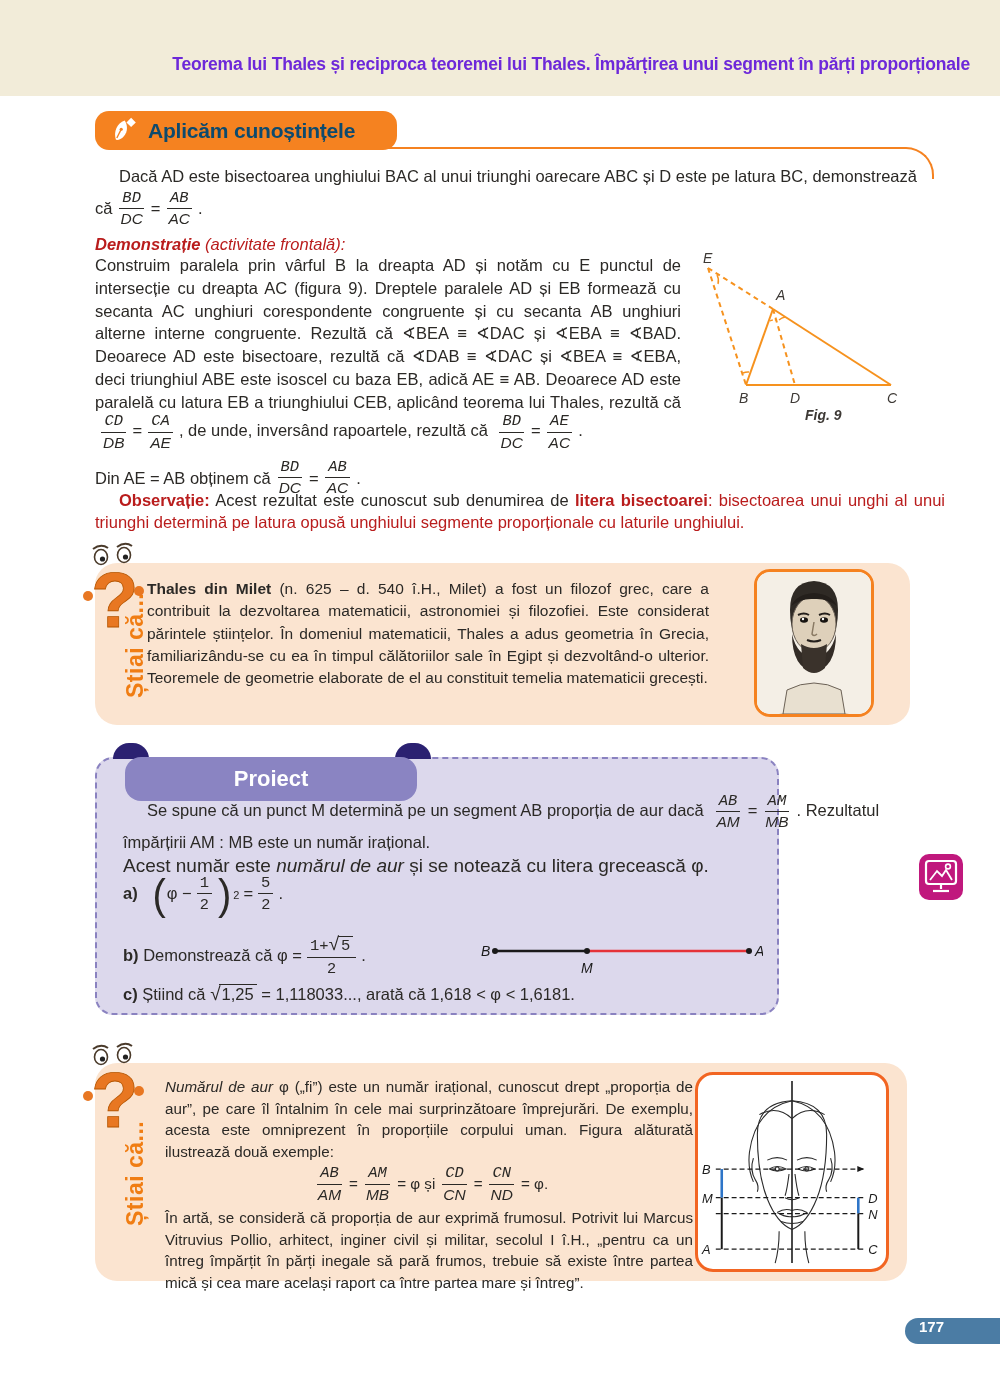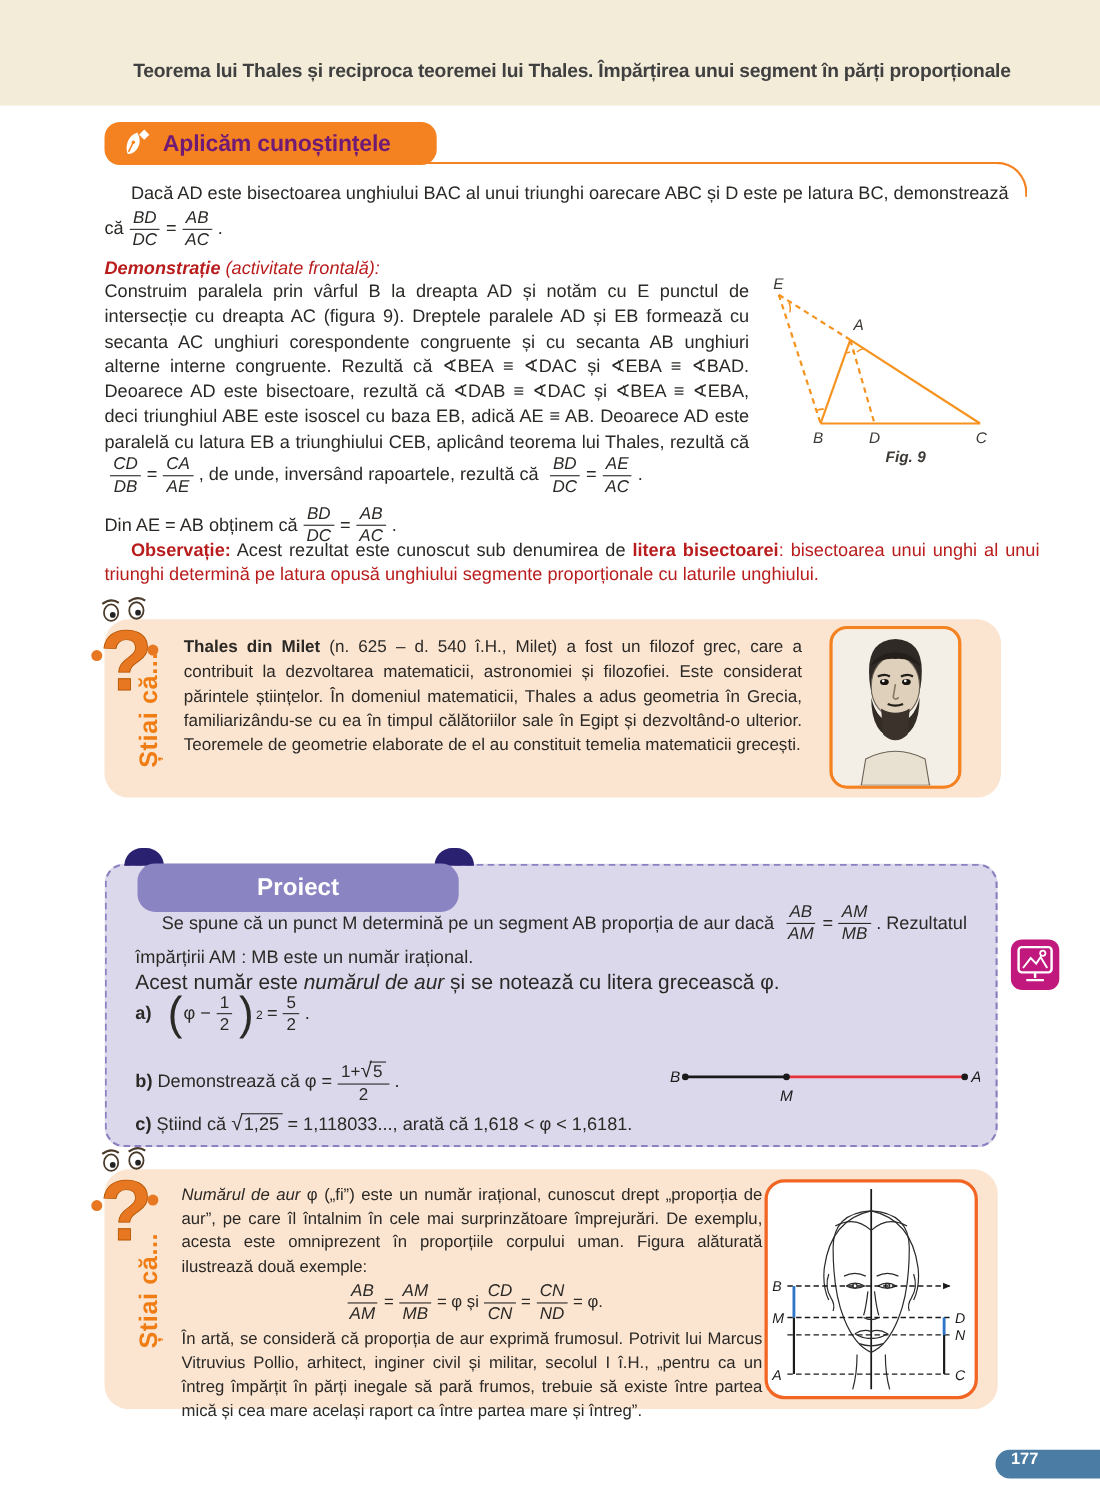--- a/index.html
+++ b/index.html
@@ -1,64 +1,64 @@
 <!DOCTYPE html>
 <html><head>
 <meta charset="utf-8">
 <style>
   html,body{margin:0;padding:0;background:#ffffff;}
   #page{position:relative;width:1000px;height:1373px;background:#ffffff;overflow:hidden;
         font-family:"Liberation Sans",sans-serif;color:#2b2926;}
 
   
   .topband{position:absolute;left:0;top:0;width:1000px;height:96px;background:#f2ecd9;}
-  .pagetitle{position:absolute;left:70px;right:30px;top:54px;text-align:center;
-             font-size:17.5px;font-weight:bold;color:#404040;letter-spacing:-0.2px;}
+  .pagetitle{position:absolute;left:70px;right:30px;top:54px;text-align:right;
+             font-size:17.5px;font-weight:bold;color:#6d28d9;letter-spacing:-0.2px;}
 
   
   .badge{position:absolute;left:95px;top:111px;width:302px;height:39px;background:#f58220;
          border-radius:14px;display:flex;align-items:center;gap:10px;padding-left:13px;
          box-sizing:border-box;z-index:2;}
-  .badge-label{color:#701a75;font-size:21px;font-weight:bold;letter-spacing:-0.2px;}
+  .badge-label{color:#0c4a6e;font-size:21px;font-weight:bold;letter-spacing:-0.2px;}
   .swoosh{position:absolute;left:388px;top:147px;width:544px;height:30px;
           border-top:2.5px solid #f58220;border-right:2.5px solid #f58220;
           border-top-right-radius:28px;}
   .it{font-style:italic;}
   .b{font-weight:bold;}
   .orange{color:#b91c1c;}
 
   .p-intro{position:absolute;left:95px;top:166px;width:850px;font-size:16.5px;line-height:1.3;text-indent:24px;}
   .mathline{position:absolute;left:95px;top:190px;display:flex;align-items:center;font-size:16.5px;}
 
   .frac{display:inline-flex;flex-direction:column;align-items:center;margin:0 5px;
         vertical-align:middle;line-height:1.12;font-style:italic;font-size:15.5px;text-indent:0;}
-  .frac .fnum{border-bottom:1.6px solid #2b2926;padding:0 3px 1px 3px;}
+  .frac .fnum{border-bottom:1.6px solid #2b2926;padding:0 3px 1px 3px;font-family:Liberation Mono, monospace;}
   .frac .fden{padding:1px 3px 0 3px;}
 
   .demo-label{position:absolute;left:95px;top:235px;font-size:16.5px;}
   .demo{position:absolute;left:95px;top:254px;width:852px;font-size:16.5px;line-height:1.38;text-align:justify;}
   .fig9{float:right;width:254px;height:174px;margin:-4px 0 2px 12px;}
   .demo-lastline{display:flex;align-items:center;clear:right;margin-top:8px;text-align:left;}
 
   .obs{position:absolute;left:95px;top:489px;width:850px;font-size:16.5px;line-height:1.36;text-indent:24px;text-align:justify;}
 
   
   .peach{position:absolute;background:#fbe4d0;border-radius:22px;}
   .peach .vert{position:absolute;left:22px;top:10px;bottom:8px;width:36px;color:#f07d13;
                font-weight:bold;font-size:23px;writing-mode:vertical-rl;transform:rotate(180deg);
                display:flex;align-items:center;justify-content:center;letter-spacing:0.5px;}
   .mascot{position:absolute;left:-14px;top:-22px;width:70px;height:104px;z-index:3;}
   .peach1{left:95px;top:563px;width:815px;height:162px;}
-  .peach1 .ptext{position:absolute;left:72px;top:15px;width:562px;font-size:15.5px;line-height:1.44;text-align:justify;}
+  .peach1 .ptext{position:absolute;left:52px;top:15px;width:562px;font-size:15.5px;line-height:1.44;text-align:justify;}
   .portrait{position:absolute;right:36px;top:6px;width:120px;height:148px;background:#fff;
             border:3px solid #f58220;border-radius:16px;overflow:hidden;box-sizing:border-box;}
 
   
-  .proiect{position:absolute;left:95px;top:757px;width:812px;height:258px;background:#dcd8ec;
-           border:2px dashed #8a82c0;border-radius:18px;box-sizing:border-box;margin-top:28px;}
+  .proiect{position:absolute;left:95px;top:757px;width:684px;height:258px;background:#dcd8ec;
+           border:2px dashed #8a82c0;border-radius:18px;box-sizing:border-box;}
   .ear{position:absolute;width:36px;height:16px;background:#2b2171;border-radius:18px 18px 0 0;top:-16px;z-index:1;}
   .ear-l{left:16px;} .ear-r{left:298px;}
   .tab{position:absolute;left:28px;top:-2px;width:292px;height:44px;background:#8a84c2;border-radius:16px;
        display:flex;align-items:center;justify-content:center;color:#fff;font-weight:bold;font-size:22px;z-index:2;}
   .proiect .pr-p1{position:absolute;left:26px;top:34px;width:762px;font-size:16.5px;line-height:1.36;text-indent:24px;}
   .proiect .pr-p2{position:absolute;left:26px;top:96px;width:700px;font-size:19px;}
   .pr-row{position:absolute;left:26px;display:flex;align-items:center;font-size:16.5px;}
   .row-a{top:116px;} .row-b{top:176px;} .row-c{top:224px;}
   .bp{font-size:40px;font-weight:300;line-height:0.9;transform:scaleY(1.05);margin:0 1px;}
   sup.s2{font-size:11px;vertical-align:top;margin:2px 4px 0 1px;}

